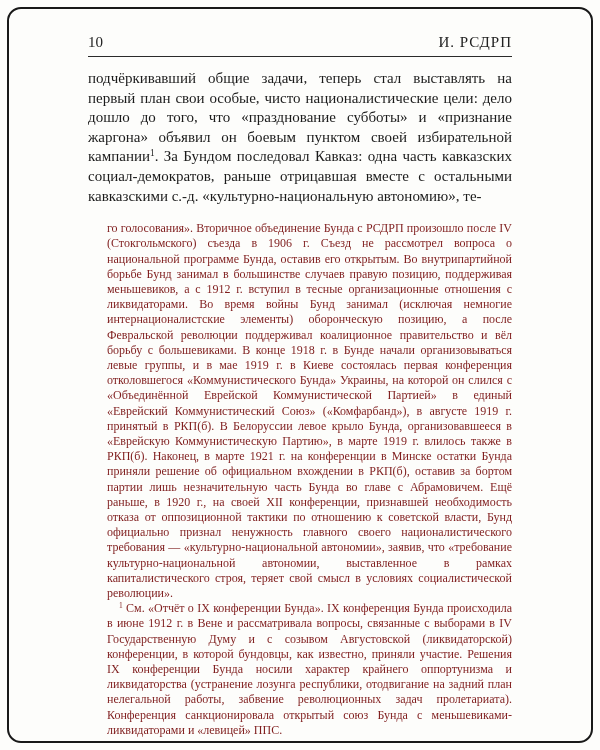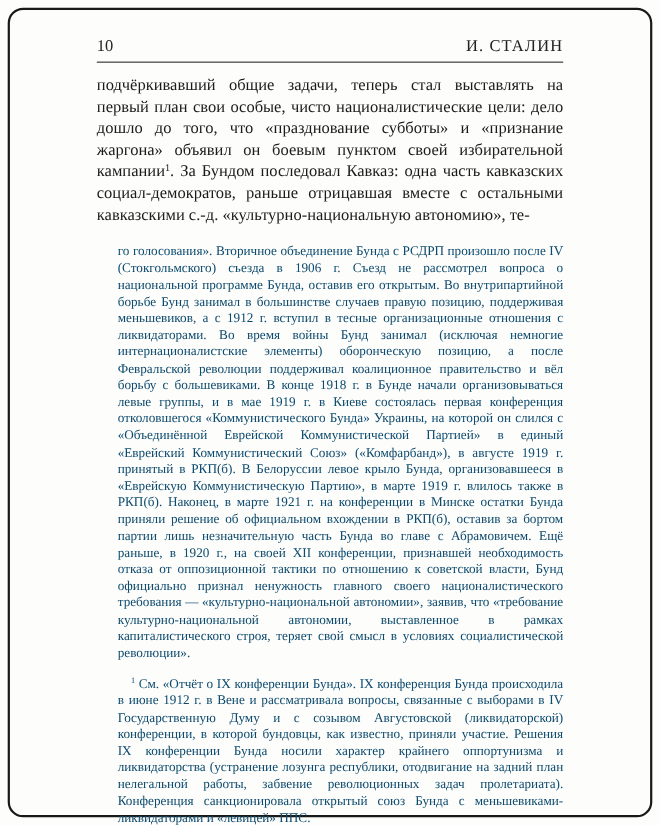--- a/index.html
+++ b/index.html
@@ -59,35 +59,35 @@
     top: -0.55em;
   }
   .footnotes {
     margin-top: 15px;
     margin-left: 19px;
     font-size: 12px;
     line-height: 15.2px;
     text-align: justify;
     hyphens: auto;
     -webkit-hyphens: auto;
-    color: #0c4a6e;
+    color: #7f1d1d;
   }
-  .footnote-para.note { text-indent: 12px; margin-top: 13px; }
+  .footnote-para.note { text-indent: 12px; margin-top: 0; }
 </style>
 </head>
 <body>
 
 <div class="scan-page">
   <div class="scan-frame"></div>
 
   <div class="content">
 
     <div class="page-header">
       <span class="page-number">10</span>
-      <span class="running-title">И. СТАЛИН</span>
+      <span class="running-title">И. РСДРП</span>
     </div>
 
     <hr class="header-rule">
 
     <p class="body-text"><span>подчёркивавший общие задачи, теперь стал выставлять на первый план свои особые, чисто националистические цели: дело дошло до того, что «празднование субботы» и «признание жаргона» объявил он боевым пунктом своей избирательной кампании</span><sup>1</sup><span>. За Бундом последовал Кавказ: одна часть кавказских социал-демократов, раньше отрицавшая вместе с остальными кавказскими с.-д. «культурно-национальную автономию», те-</span></p>
 
     <div class="footnotes">
       <p class="footnote-para continuation">го голосования». Вторичное объединение Бунда с РСДРП произошло после IV (Стокгольмского) съезда в 1906 г. Съезд не рассмотрел вопроса о национальной программе Бунда, оставив его открытым. Во внутрипартийной борьбе Бунд занимал в большинстве случаев правую позицию, поддерживая меньшевиков, а с 1912 г. вступил в тесные организационные отношения с ликвидаторами. Во время войны Бунд занимал (исключая немногие интернационалистские элементы) оборонческую позицию, а после Февральской революции поддерживал коалиционное правительство и вёл борьбу с большевиками. В конце 1918 г. в Бунде начали организовываться левые группы, и в мае 1919 г. в Киеве состоялась первая конференция отколовшегося «Коммунистического Бунда» Украины, на которой он слился с «Объединённой Еврейской Коммунистической Партией» в единый «Еврейский Коммунистический Союз» («Комфарбанд»), в августе 1919 г. принятый в РКП(б). В Белоруссии левое крыло Бунда, организовавшееся в «Еврейскую Коммунистическую Партию», в марте 1919 г. влилось также в РКП(б). Наконец, в марте 1921 г. на конференции в Минске остатки Бунда приняли решение об официальном вхождении в РКП(б), оставив за бортом партии лишь незначительную часть Бунда во главе с Абрамовичем. Ещё раньше, в 1920 г., на своей XII конференции, признавшей необходимость отказа от оппозиционной тактики по отношению к советской власти, Бунд официально признал ненужность главного своего националистического требования — «культурно-национальной автономии», заявив, что «требование культурно-национальной автономии, выставленное в рамках капиталистического строя, теряет свой смысл в условиях социалистической революции».</p>
       <p class="footnote-para note"><sup>1</sup>&nbsp;<span>См. «Отчёт о IX конференции Бунда». IX конференция Бунда происходила в июне 1912 г. в Вене и рассматривала вопросы, связанные с выборами в IV Государственную Думу и с созывом Августовской (ликвидаторской) конференции, в которой бундовцы, как известно, приняли участие. Решения IX конференции Бунда носили характер крайнего оппортунизма и ликвидаторства (устранение лозунга республики, отодвигание на задний план нелегальной работы, забвение революционных задач пролетариата). Конференция санкционировала открытый союз Бунда с меньшевиками-ликвидаторами и «левицей» ППС.</span></p>
     </div>

